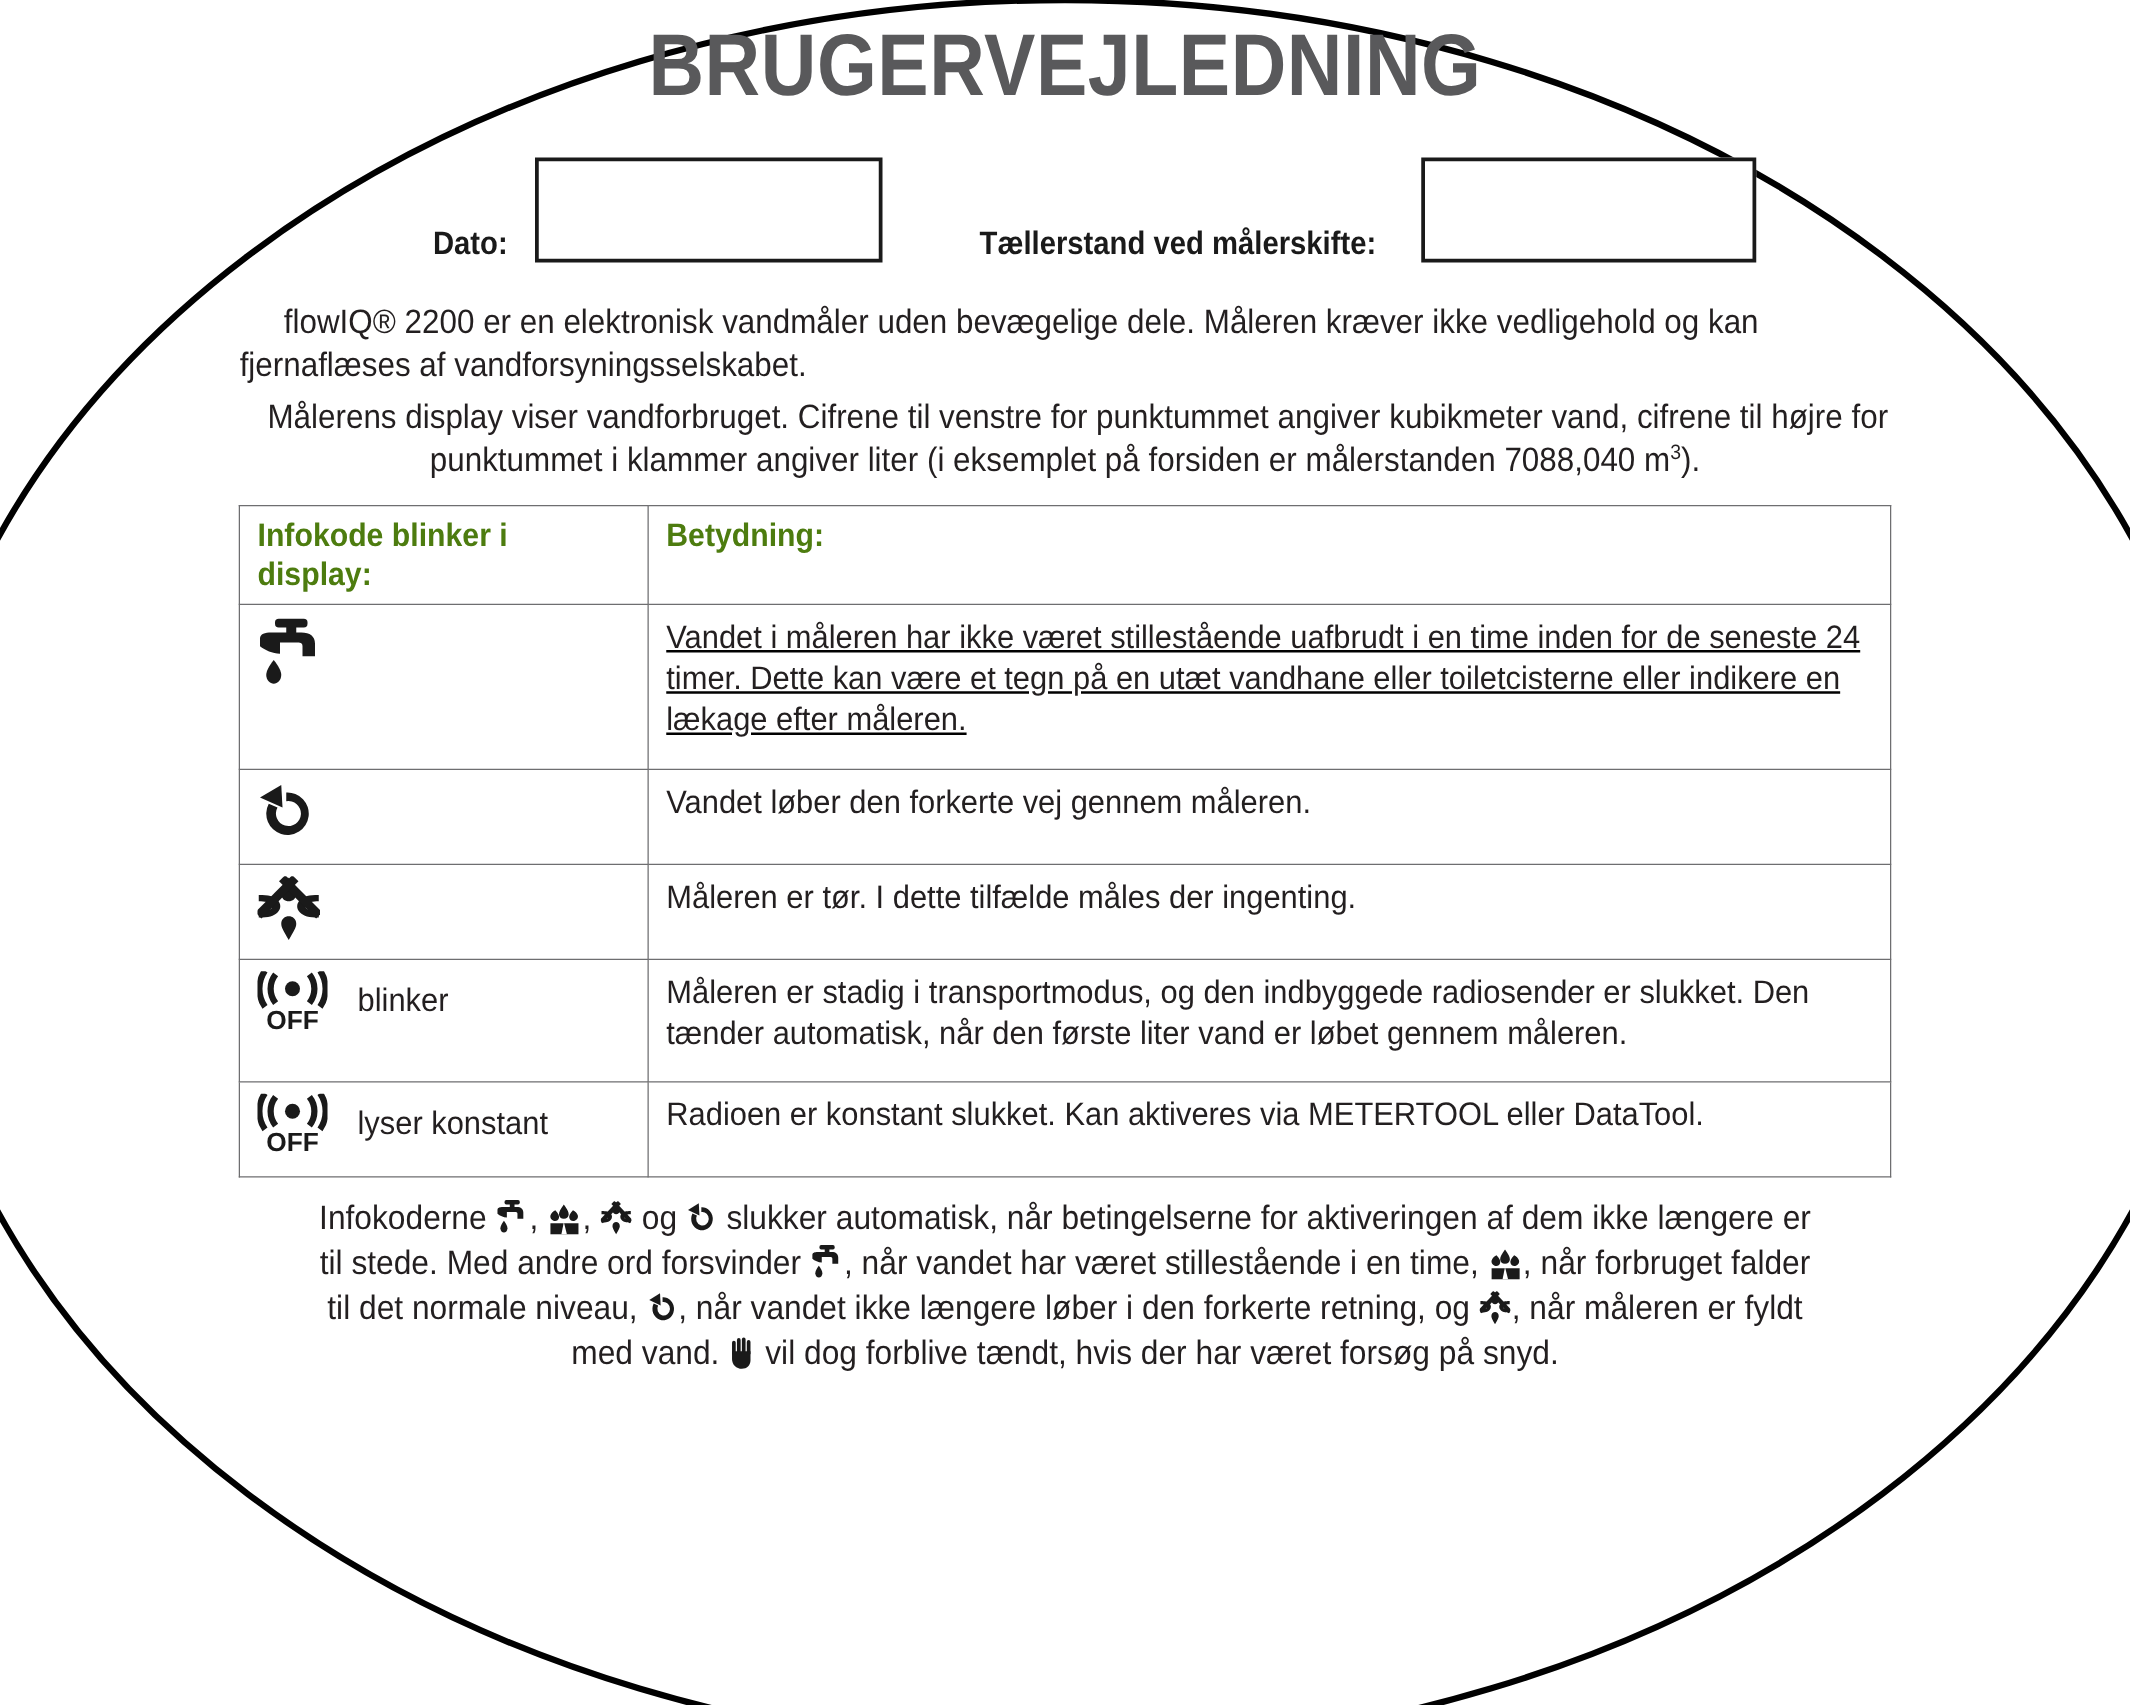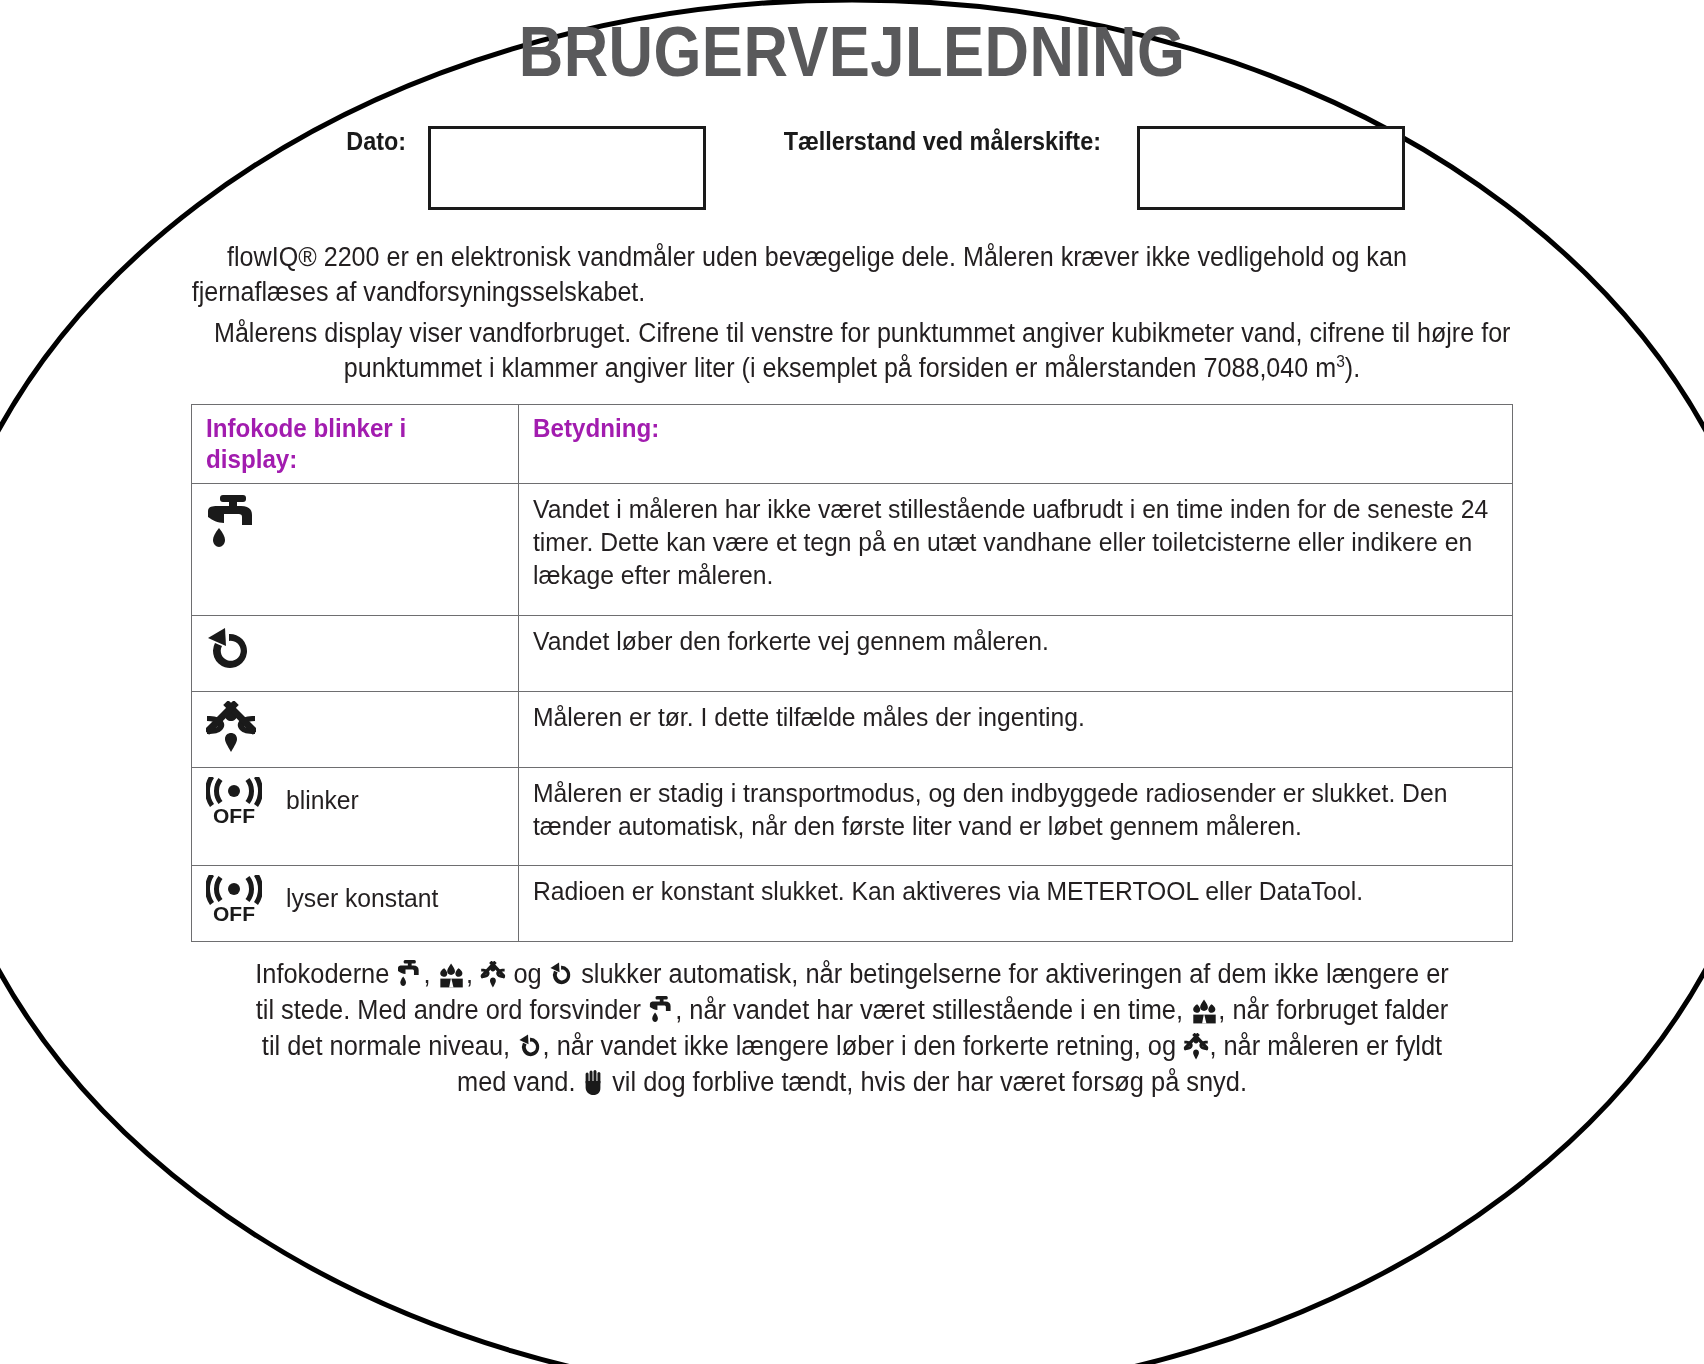--- a/index.html
+++ b/index.html
@@ -43,21 +43,21 @@
     margin: 6px 0 0 0;
     padding-top: 10px;
     transform: scaleX(0.88);
     font-stretch: condensed;
     line-height: 1.05;
   }
 
   
   .date-row {
     display: flex;
-    align-items: flex-start;
+    align-items: flex-end;
     justify-content: center;
     gap: 18px;
     margin-top: 36px;
     padding-left: 44px;
   }
   .field-label {
     font-weight: 700;
     font-size: 26px;
     color: #1a1a1a;
     transform: scaleX(0.9);
@@ -98,21 +98,21 @@
   }
   table.infotable td, table.infotable th {
     border: 1px solid #6e6e70;
     vertical-align: top;
     padding: 9px 12px 10px 14px;
     text-align: left;
   }
   table.infotable th {
     font-weight: 700;
     font-size: 26px;
-    color: #a21caf;
+    color: #4d7c0f;
     padding-top: 8px;
     padding-bottom: 8px;
   }
   .col-icon { width: 300px; }
   .cell-text {
     font-size: 26px;
     line-height: 1.28;
     color: #231f20;
     transform: scaleX(0.95);
     transform-origin: left top;
@@ -128,21 +128,21 @@
     align-items: center;
     gap: 24px;
     min-height: 34px;
   }
   .icon-note {
     font-size: 26px;
     color: #231f20;
     transform: scaleX(0.95);
     transform-origin: left center;
   }
-  .row-tall td { height: 112px; }
+  .row-tall td { height: 112px; text-decoration: underline; }
   .row-mid td  { height: 56px; }
   .row-two td  { height: 78px; }
 
   
   .footer-note {
     width: 1290px;
     margin: 14px auto 0 auto;
     text-align: center;
     font-size: 27px;
     line-height: 1.34;

